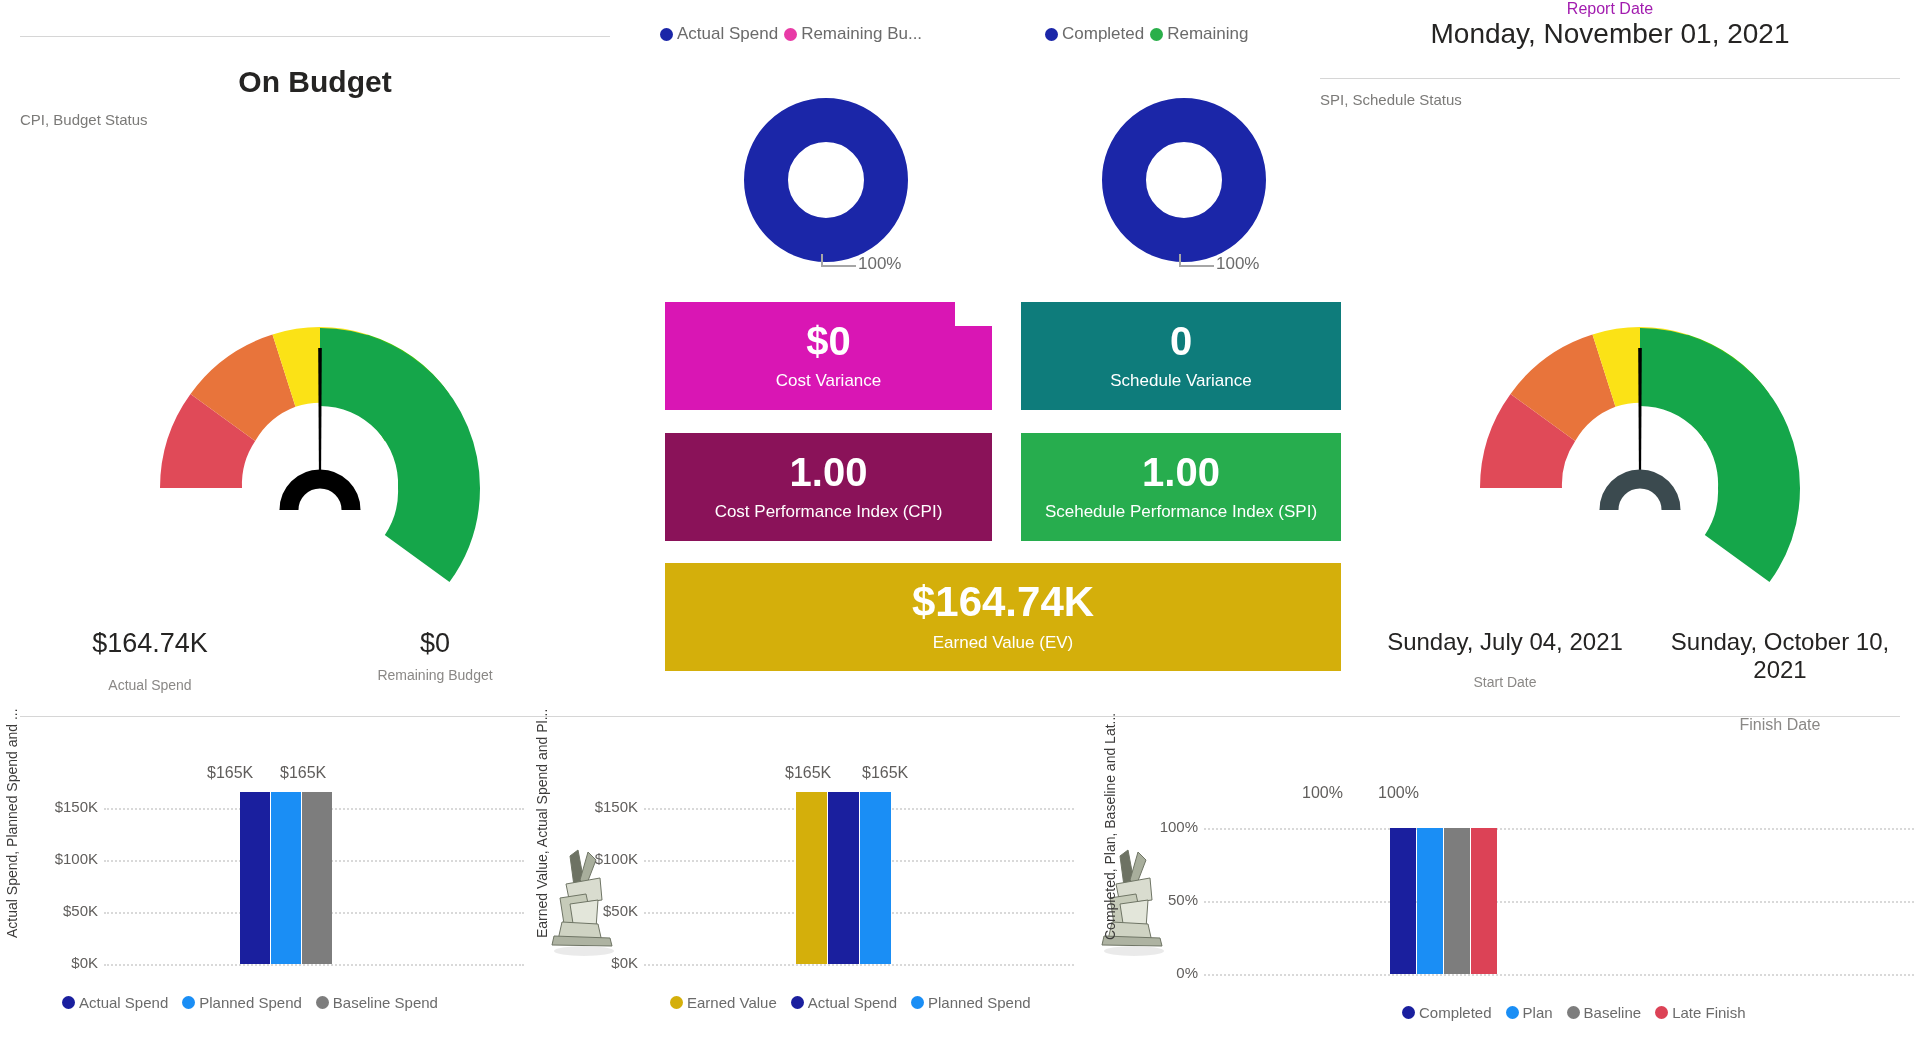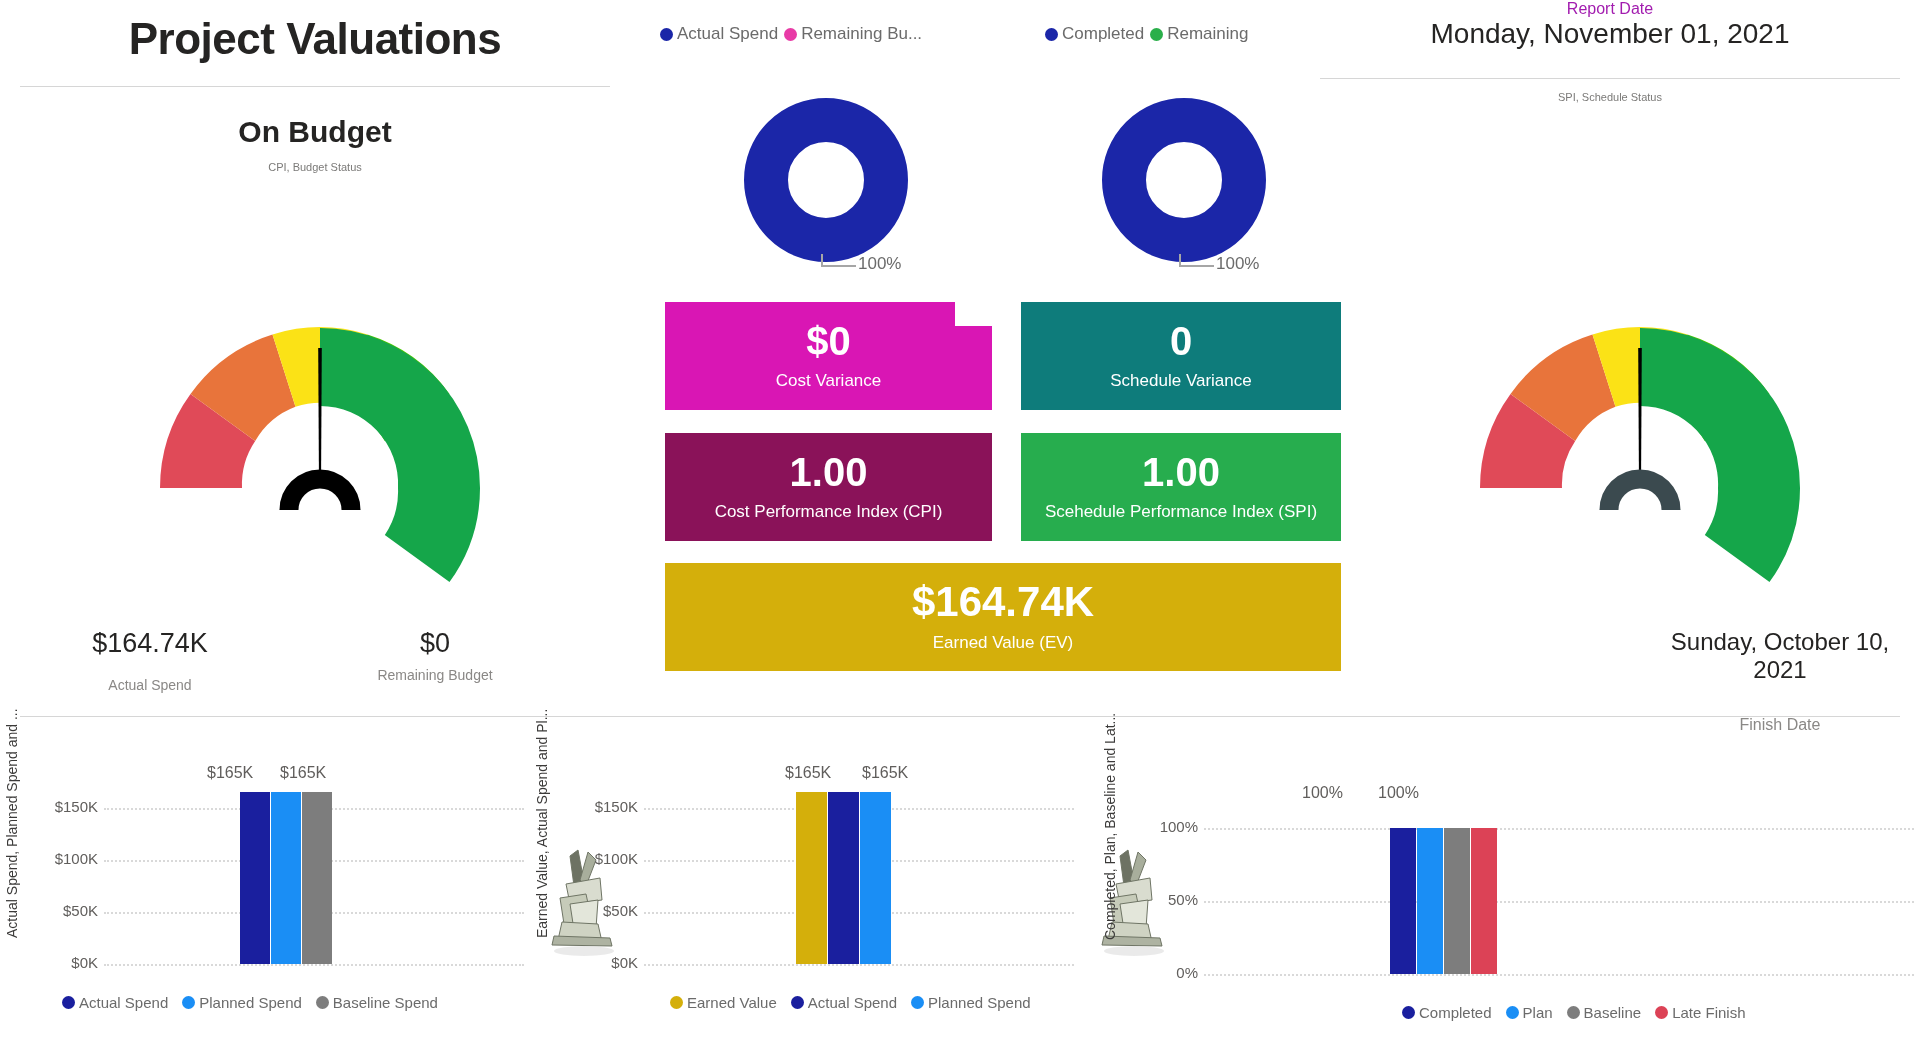--- a/index.html
+++ b/index.html
@@ -11,21 +11,21 @@
   }
   .page { position: relative; width: 1920px; height: 1049px; background:#fff; }
 
   
   .big-title {
     font-size: 44px; font-weight: 700; color: #252423;
     letter-spacing: -0.5px; text-align: center;
   }
   .sub-title { font-size: 15px; color: #8a8886; text-align: center; }
   .gauge-title { font-size: 30px; font-weight: 700; color: #252423; text-align:center; }
-  .gauge-sub { font-size: 11px; color: #7b7a78; text-align:center; }
+  .gauge-sub { font-size: 15px; color: #7b7a78; }
   .hr { height:1px; background:#d6d6d6; width:100%; }
 
   
   .hdr-left { position:absolute; left:20px; top:14px; width:590px; }
   .hdr-right{ position:absolute; left:1320px; top:0px; width:580px; }
 
   .report-lbl { font-size:16px; color:#a21caf; text-align:center; }
   .report-date{ font-size:28px; color:#252423; text-align:center; }
 
   
@@ -66,21 +66,20 @@
   .chart-legend .legend-text{ font-size:15px; }
 
   .bunny { position:absolute; }
 </style>
 </head>
 <body>
 
 <div class="page">
 
   <div class="hdr-left">
-    <div class="big-title">Project Valuations</div>
     <div class="hr" style="margin-top:22px;"></div>
     <div class="gauge-title" style="margin-top:28px;">On Budget</div>
     <div class="gauge-sub" style="margin-top:12px;">CPI, Budget Status</div>
   </div>
 
   <div class="hdr-right">
     <div class="report-lbl">Report Date</div>
     <div class="report-date">Monday, November 01, 2021</div>
     <div class="hr" style="margin-top:28px;"></div>
     <div class="gauge-sub" style="margin-top:12px;">SPI, Schedule Status</div>
@@ -163,20 +162,24 @@
       <path d="M 110.5 155.9 A 160 160 0 0 1 192.5 96.5 L 215.5 168.7 A 78 78 0 0 0 175.2 203.0 Z" fill="#e8743b"></path>
       <path d="M 192.5 96.5 A 160 160 0 0 1 287.5 96.5 L 264.5 168.7 A 78 78 0 0 0 215.5 168.7 Z" fill="#fbe216"></path>
       <path d="M 287.5 96.5 A 160 160 0 0 1 369.5 155.9 L 304.8 203.0 A 78 78 0 0 0 264.5 168.7 Z" fill="#4cc800"></path>
       <path d="M 240 90 A 160 160 0 0 1 400 250 L 318 250 A 78 78 0 0 0 240 168 Z" fill="#15a64a"></path>
       <path d="M 400 250 A 160 160 0 0 1 369.5 344.1 L 304.8 297.0 A 78 78 0 0 0 318 250 Z" fill="#15a64a"></path>
       <polygon points="238.2,110 241.8,110 241.0,250 239.0,250" fill="#000000"></polygon>
       <path d="M 209 272 A 31 31 0 1 1 271 272" fill="none" stroke="#3b4a4f" stroke-width="19" stroke-linecap="butt"></path>
     </svg>
   </div>
 
+  <div style="position:absolute; left:1380px; top:628px; width:250px; text-align:center;">
+    <div style="font-size:24px; color:#252423;">Sunday, July 04, 2021</div>
+    <div style="font-size:14px; color:#8a8886; margin-top:18px;">Start Date</div>
+  </div>
   <div style="position:absolute; left:1655px; top:628px; width:250px; text-align:center;">
     <div style="font-size:24px; color:#252423;">Sunday, October 10, 2021</div>
     <div style="font-size:16px; color:#8a8886; margin-top:32px;">Finish Date</div>
   </div>
 
   <div class="kpi" style="left:665px; top:302px; width:327px; height:108px; background:#d916b4;
               clip-path: polygon(0 0, 290px 0, 290px 24px, 327px 24px, 327px 108px, 0 108px);">
     <div class="kpi-val" style="font-size:40px;">$0</div>
     <div class="kpi-lbl">Cost Variance</div>
   </div>

